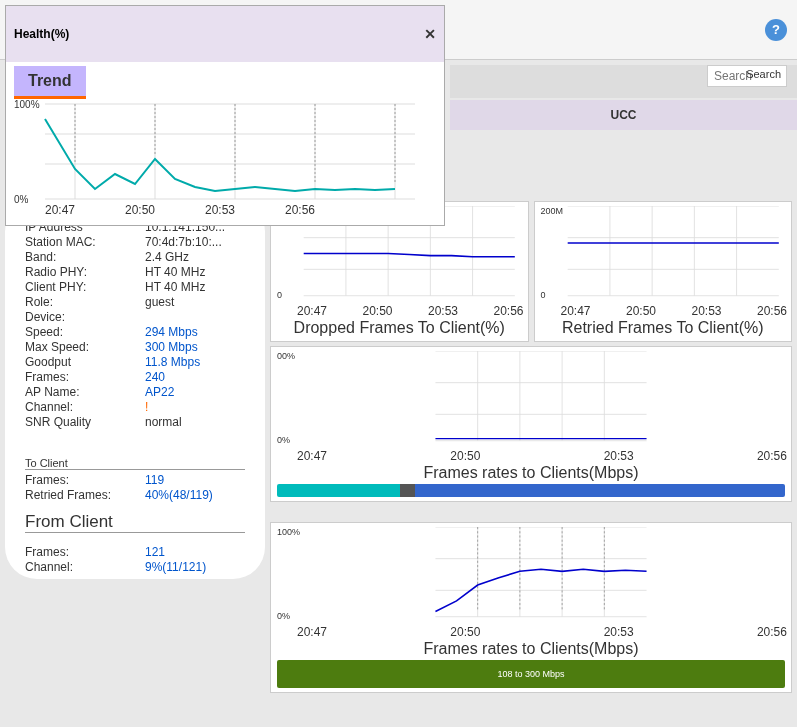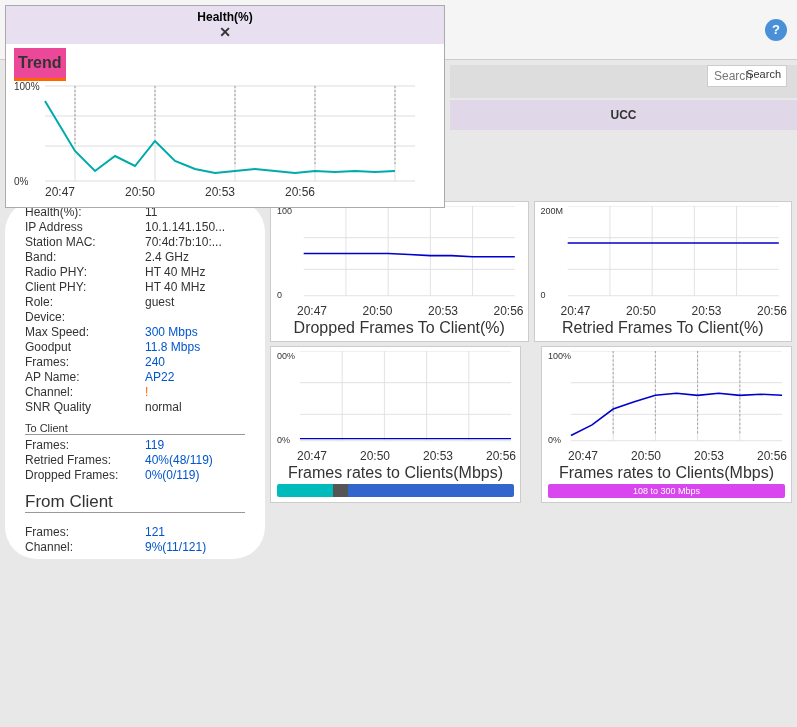--- a/index.html
+++ b/index.html
@@ -87,36 +87,35 @@
     .health-popup {
       position: absolute;
       top: 5px; left: 5px;
       width: 440px;
       background: white;
       border: 1px solid #aaa;
       z-index: 10;
     }
     .health-title-bar {
       background: #e8e0f0;
-      padding: 4px 8px;
+      padding: 20px 8px;
       display: flex;
       justify-content: space-between;
       align-items: center;
       font-weight: bold;
       font-size: 13px;
-      flex-direction: column;
     }
     .close-btn {
       cursor: pointer;
       font-size: 14px;
       color: #333;
     }
     .trend-label {
-      background: #ec4899;
-      padding: 6px 4px;
+      background: #c4b5fd;
+      padding: 6px 14px;
       font-size: 16px;
       font-weight: bold;
       color: #333;
       border-bottom: 3px solid #ff6600;
       display: inline-block;
       margin: 0;
     }
     .trend-bar {
       padding: 4px 8px 0 8px;
       background: white;
@@ -290,20 +289,24 @@
   </div>
   <div class="info-row">
     <span class="info-key">Role:</span>
     <span class="info-val">guest</span>
   </div>
   <div class="info-row">
     <span class="info-key">Device:</span>
     <span class="info-val"></span>
   </div>
   <div class="info-row">
+    <span class="info-key">Speed:</span>
+    <span class="info-val blue">294 Mbps</span>
+  </div>
+  <div class="info-row">
     <span class="info-key">Max Speed:</span>
     <span class="info-val blue">300 Mbps</span>
   </div>
   <div class="info-row">
     <span class="info-key">Goodput</span>
     <span class="info-val blue">11.8 Mbps</span>
   </div>
   <div class="info-row">
     <span class="info-key">Frames:</span>
     <span class="info-val blue">240</span>
@@ -314,33 +317,29 @@
   </div>
   <div class="info-row">
     <span class="info-key">Channel:</span>
     <span class="info-val orange">!</span>
   </div>
   <div class="info-row">
     <span class="info-key">SNR Quality</span>
     <span class="info-val">normal</span>
   </div>
 
-  <div style="margin-top:8px;">
+  <div style="margin-top:28px;">
     <div style="font-size:11px; color:#333; border-bottom:1px solid #999; margin-bottom:3px;">To Client</div>
     <div class="info-row">
       <span class="info-key">Frames:</span>
       <span class="info-val blue">119</span>
     </div>
     <div class="info-row">
       <span class="info-key">Retried Frames:</span>
       <span class="info-val blue">40%(48/119)</span>
-    </div>
-    <div class="info-row">
-      <span class="info-key">Dropped Frames:</span>
-      <span class="info-val blue">0%(0/119)</span>
     </div>
   </div>
 
   <div style="margin-top:10px;">
     <div style="font-size:17px; color:#333; border-bottom:1px solid #999; margin-bottom:12px;">From Client</div>
     <div class="info-row">
       <span class="info-key">Frames:</span>
       <span class="info-val blue">121</span>
     </div>
     <div class="info-row">
@@ -400,21 +399,21 @@
           <span>20:47</span>
           <span>20:50</span>
           <span>20:53</span>
           <span>20:56</span>
         </div>
       </div>
       <div class="small-chart-title">Retried Frames To Client(%)</div>
     </div>
   </div>
 
-  <div style="display:flex; gap:20px;">
+  <div style="display:flex; gap:20px;flex-direction:column;">
 
     <div class="small-chart-wrap">
       <div style="position:relative; height:110px;">
         <span style="position:absolute;top:0;left:2px;font-size:9px;color:#333;">00%</span>
         <span style="position:absolute;bottom:16px;left:2px;font-size:9px;color:#333;">0%</span>
         <svg width="100%" height="95" viewBox="0 0 200 90" style="margin-left:20px; width:calc(100% - 20px);">
           <line x1="0" y1="0" x2="200" y2="0" stroke="#ddd" stroke-width="0.8"></line>
           <line x1="0" y1="30" x2="200" y2="30" stroke="#ddd" stroke-width="0.8"></line>
           <line x1="0" y1="60" x2="200" y2="60" stroke="#ddd" stroke-width="0.8"></line>
           <line x1="0" y1="85" x2="200" y2="85" stroke="#ddd" stroke-width="0.8"></line>
@@ -464,18 +463,18 @@
         </svg>
         <div style="display:flex; justify-content:space-between; margin-left:22px; font-size:9px; color:#333;">
           <span>20:47</span>
           <span>20:50</span>
           <span>20:53</span>
           <span>20:56</span>
         </div>
       </div>
       <div class="small-chart-title">Frames rates to Clients(Mbps)</div>
 
-      <div style="background:#d946ef; height:14px; border-radius:2px; margin:2px 2px 0 2px; display:flex; align-items:center; justify-content:center;">
+      <div style="background:#4d7c0f; height:28px; border-radius:2px; margin:2px 2px 0 2px; display:flex; align-items:center; justify-content:center;">
         <span style="color:white; font-size:9px;">108 to 300 Mbps</span>
       </div>
     </div>
   </div>
 </div>
 
 </body></html>

